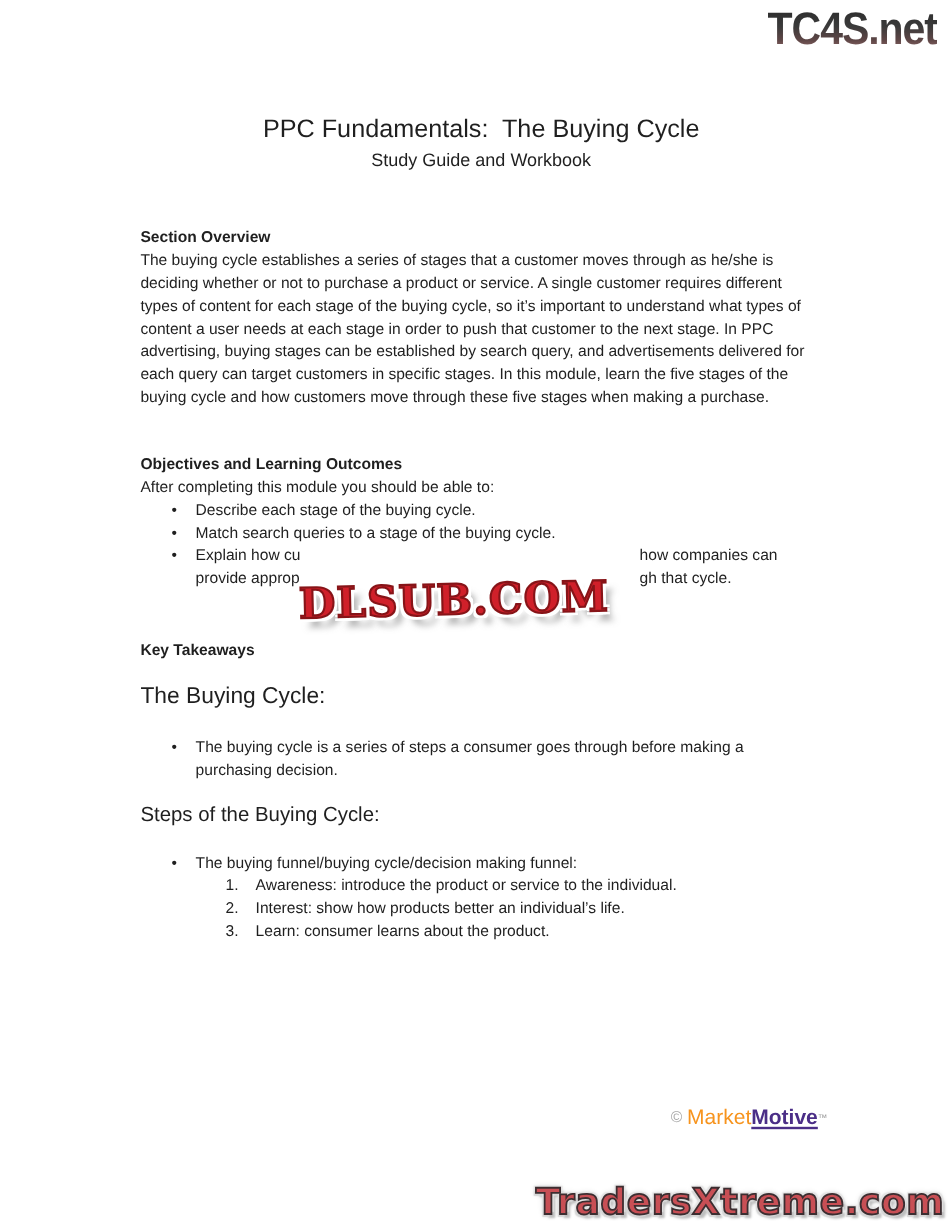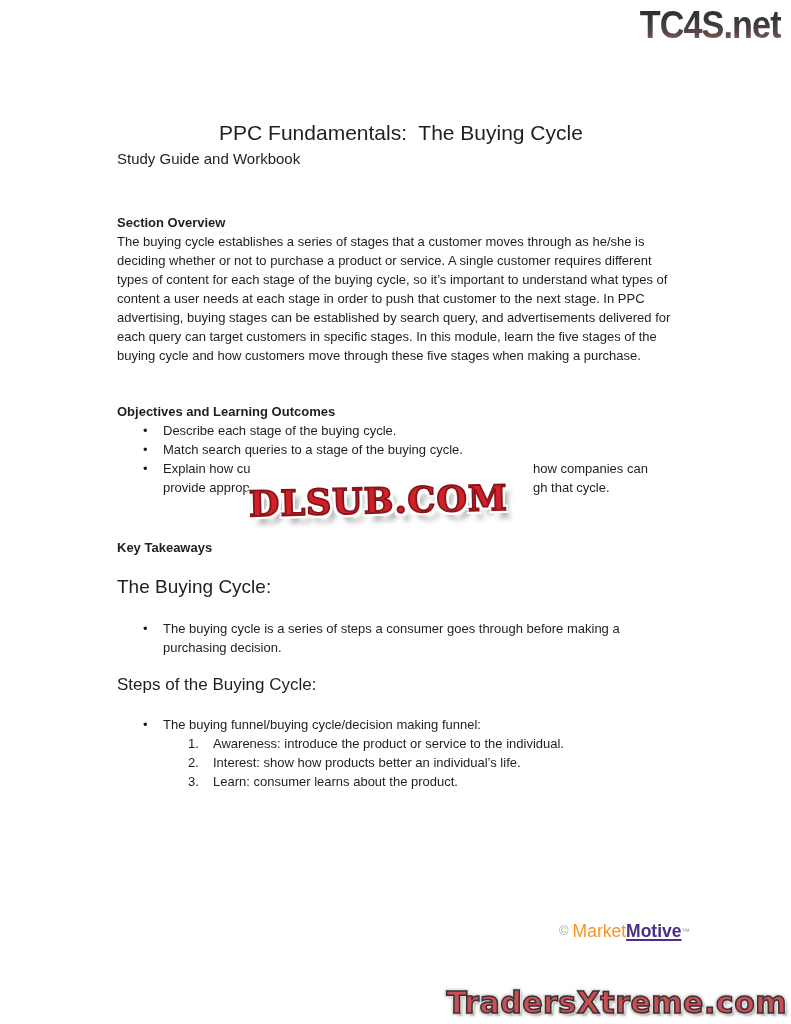--- a/index.html
+++ b/index.html
@@ -20,24 +20,24 @@
     font-weight:bold; font-size:38px; line-height:1;
     letter-spacing:-1px;
     background:linear-gradient(180deg,#2c2c2c 0%,#3a3a3a 42%,#5e4646 72%,#9b7272 100%);
     -webkit-background-clip:text; background-clip:text; color:transparent;
     transform:scaleX(.9); transform-origin:100% 50%;
   }
 
   
   .doc { position:absolute; left:117px; top:0; width:568px; }
   .title {
-    margin-top:120px; text-align:center;
+    margin-top:95px; text-align:center;
     font-size:21px; line-height:25px; white-space:pre-wrap;
   }
-  .subtitle { margin-top:4px; font-size:15px; line-height:19px; }
+  .subtitle { margin-top:4px; text-align:center; font-size:15px; line-height:19px; }
 
   .h3 { font-weight:bold; font-size:13px; line-height:19px; }
   .body { font-size:13px; line-height:19px; }
   .ov-h  { margin-top:45px; }
   .obj-h { margin-top:37px; }
   .kt-h  { margin-top:41px; }
   .sub-line  { margin-top:20px; font-size:19px; line-height:19px; }
   .sub-line2 { margin-top:18px; font-size:17px; line-height:19px; }
 
   ul.bullets { list-style:none; margin:0; padding:0; }
@@ -112,20 +112,21 @@
 
   <div class="doc">
 
     <div class="title">PPC Fundamentals:  The Buying Cycle</div>
     <div class="subtitle">Study Guide and Workbook</div>
 
     <div class="h3 ov-h">Section Overview</div>
     <p class="body">The buying cycle establishes a series of stages that a customer moves through as he/she is deciding whether or not to purchase a product or service. A single customer requires different types of content for each stage of the buying cycle, so it’s important to understand what types of content a user needs at each stage in order to push that customer to the next stage. In PPC advertising, buying stages can be established by search query, and advertisements delivered for each query can target customers in specific stages. In this module, learn the five stages of the buying cycle and how customers move through these five stages when making a purchase.</p>
 
     <div class="h3 obj-h">Objectives and Learning Outcomes</div>
+    <p class="body">After completing this module you should be able to:</p>
 
     <ul class="bullets">
       <li>Describe each stage of the buying cycle.</li>
       <li>Match search queries to a stage of the buying cycle.</li>
       <li>
         <div class="fl">
           <span>Explain how cu</span>
           <span class="fr">how companies can</span>
         </div>
         <div class="fl">

